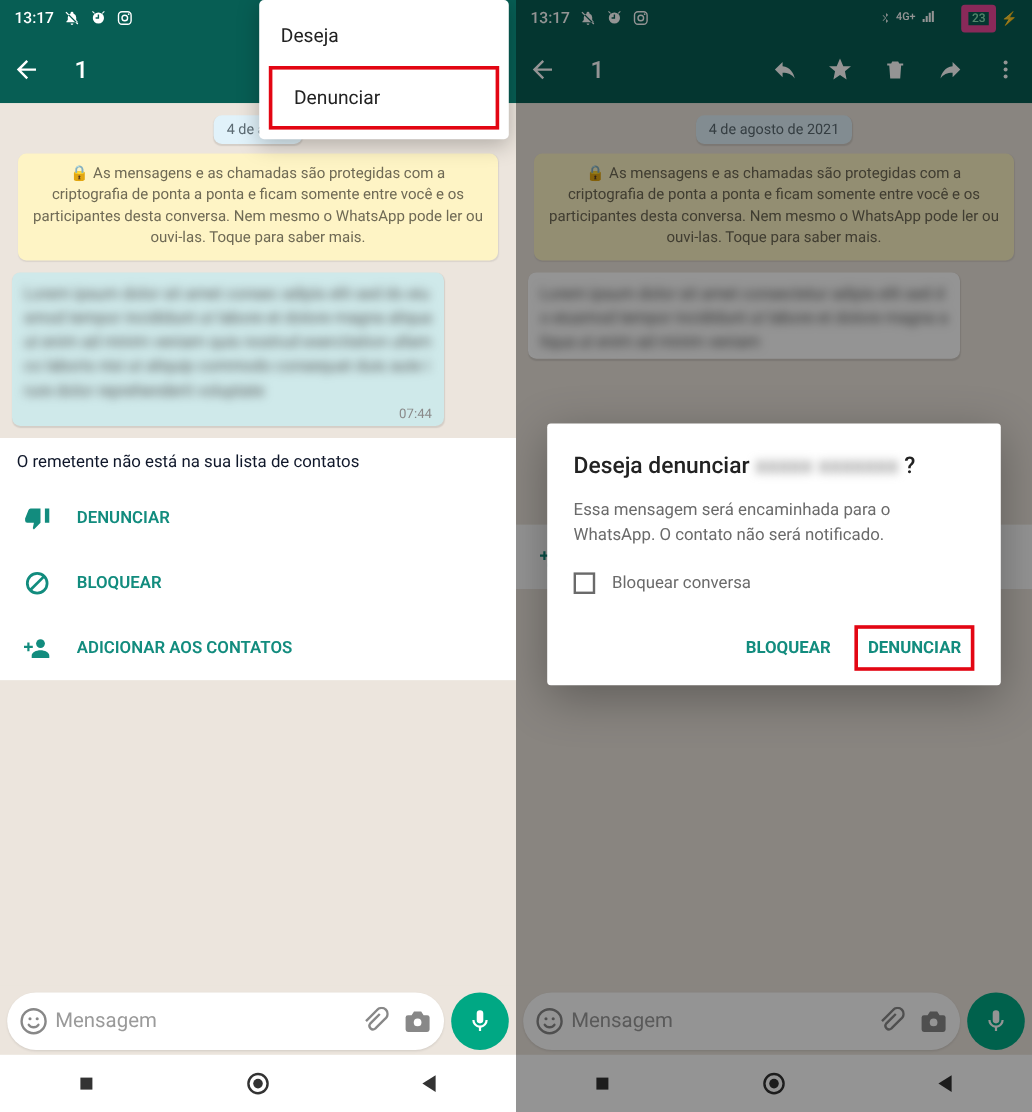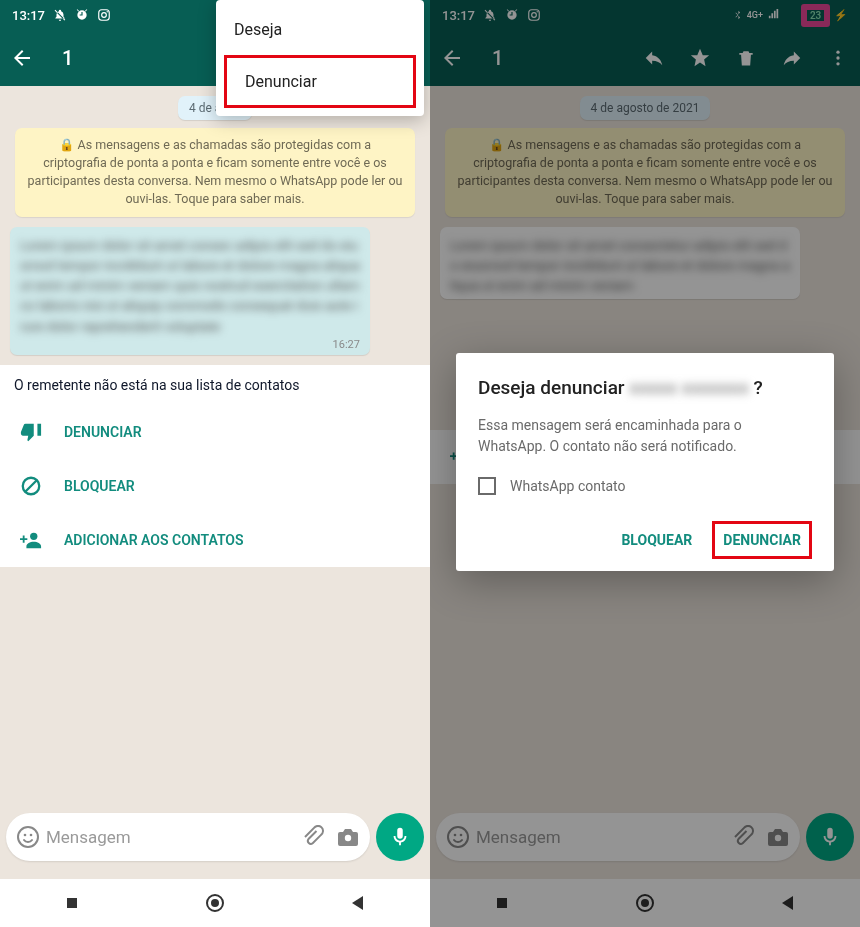--- a/index.html
+++ b/index.html
@@ -23,21 +23,21 @@
     .msg-bubble { margin-top: 10px; width: 360px; border-radius: 7px; background: #fff; box-shadow: 0 1px 1px rgba(0,0,0,0.1); padding: 8px 10px 4px 10px; align-self: flex-start; position: relative;}
     .msg-bubble.selected { background: #cfe9ea; }
     .msg-bubble .blur-text { filter: blur(4px); color: #555; font-size: 13.5px; line-height: 1.5; word-break: break-all;}
     .msg-time { text-align: right; font-size: 11px; color: #8a8a8a; padding-top: 2px;}
 
     .contact-panel { background: #fff; padding: 12px 14px; color: #0f172a; font-size: 14px; }
     .contact-actions { background: #fff; }
     .action-item { display: flex; align-items: center; gap: 22px; padding: 16px 20px; color: #128c7e; font-weight: 600; font-size: 14px; }
     .action-item svg { fill: #128c7e; width: 22px; height: 22px; }
 
-    .composer { display: flex; align-items: center; padding: 6px 6px 18px 6px; gap: 6px; justify-content: center;}
+    .composer { display: flex; align-items: center; padding: 6px 6px 4px 6px; gap: 6px; justify-content: center;}
     .composer-input { flex: 1; background: #fff; border-radius: 24px; height: 48px; display: flex; align-items: center; padding: 0 10px; box-shadow: 0 1px 2px rgba(0,0,0,0.1);}
     .composer-input .placeholder { flex: 1; color: #9a9a9a; font-size: 17px; padding-left: 6px;}
     .composer-input svg { fill: #888; }
     .mic-btn { width: 48px; height: 48px; background: #00a884; border-radius: 50%; display: flex; align-items: center; justify-content: center;}
     .mic-btn svg { fill: #fff; }
 
     .navbar { height: 48px; background: #fff; display: flex; align-items: center; justify-content: space-around;}
     .navbar .nav-item { width: 24px; height: 24px; }
 
     .popup-menu { position: absolute; top: 0; right: 6px; width: 208px; background: #fff; border-radius: 4px; box-shadow: 0 4px 18px rgba(0,0,0,0.25); padding: 6px 0; z-index: 20;}
@@ -104,21 +104,21 @@
   </div>
 
   <div class="chat-area">
     <div class="date-pill">4 de agos</div>
     <div class="crypto-notice">
       <span>🔒</span>
       <span>As mensagens e as chamadas são protegidas com a criptografia de ponta a ponta e ficam somente entre você e os participantes desta conversa. Nem mesmo o WhatsApp pode ler ou ouvi-las. Toque para saber mais.</span>
     </div>
     <div class="msg-bubble selected">
       <div class="blur-text">Lorem ipsum dolor sit amet consec adipis elit sed do eiusmod tempor incididunt ut labore et dolore magna aliqua ut enim ad minim veniam quis nostrud exercitation ullamco laboris nisi ut aliquip commodo consequat duis aute irure dolor reprehenderit voluptate</div>
-      <div class="msg-time">16:27</div>
+      <div class="msg-time">07:44</div>
     </div>
   </div>
 
   <div class="contact-panel">O remetente não está na sua lista de contatos</div>
   <div class="contact-actions">
     <div class="action-item">
       <svg viewBox="0 0 24 24">
           <path d="M15 3H6a2 2 0 0 0-1.9 1.4L1 12v2a2 2 0 0 0 2 2h6l-1 5 1 1 6-6V3zm4 0h4v13h-4z"></path>
         </svg>
       <span>DENUNCIAR</span>
@@ -314,21 +314,21 @@
   <div class="scrim"></div>
   <div class="dialog">
     <h3>
       <span>Deseja denunciar</span>
       <span class="blur-inline">xxxxx xxxxxxx</span>
       <span>?</span>
     </h3>
     <div class="d-body">Essa mensagem será encaminhada para o WhatsApp. O contato não será notificado.</div>
     <div class="check-row">
       <div class="check-box"></div>
-      <span>WhatsApp contato</span>
+      <span>Bloquear conversa</span>
     </div>
     <div class="dialog-actions">
       <div class="d-btn">BLOQUEAR</div>
       <div class="d-btn red-box">DENUNCIAR</div>
     </div>
   </div>
 
 </div>
 
 </body></html>

